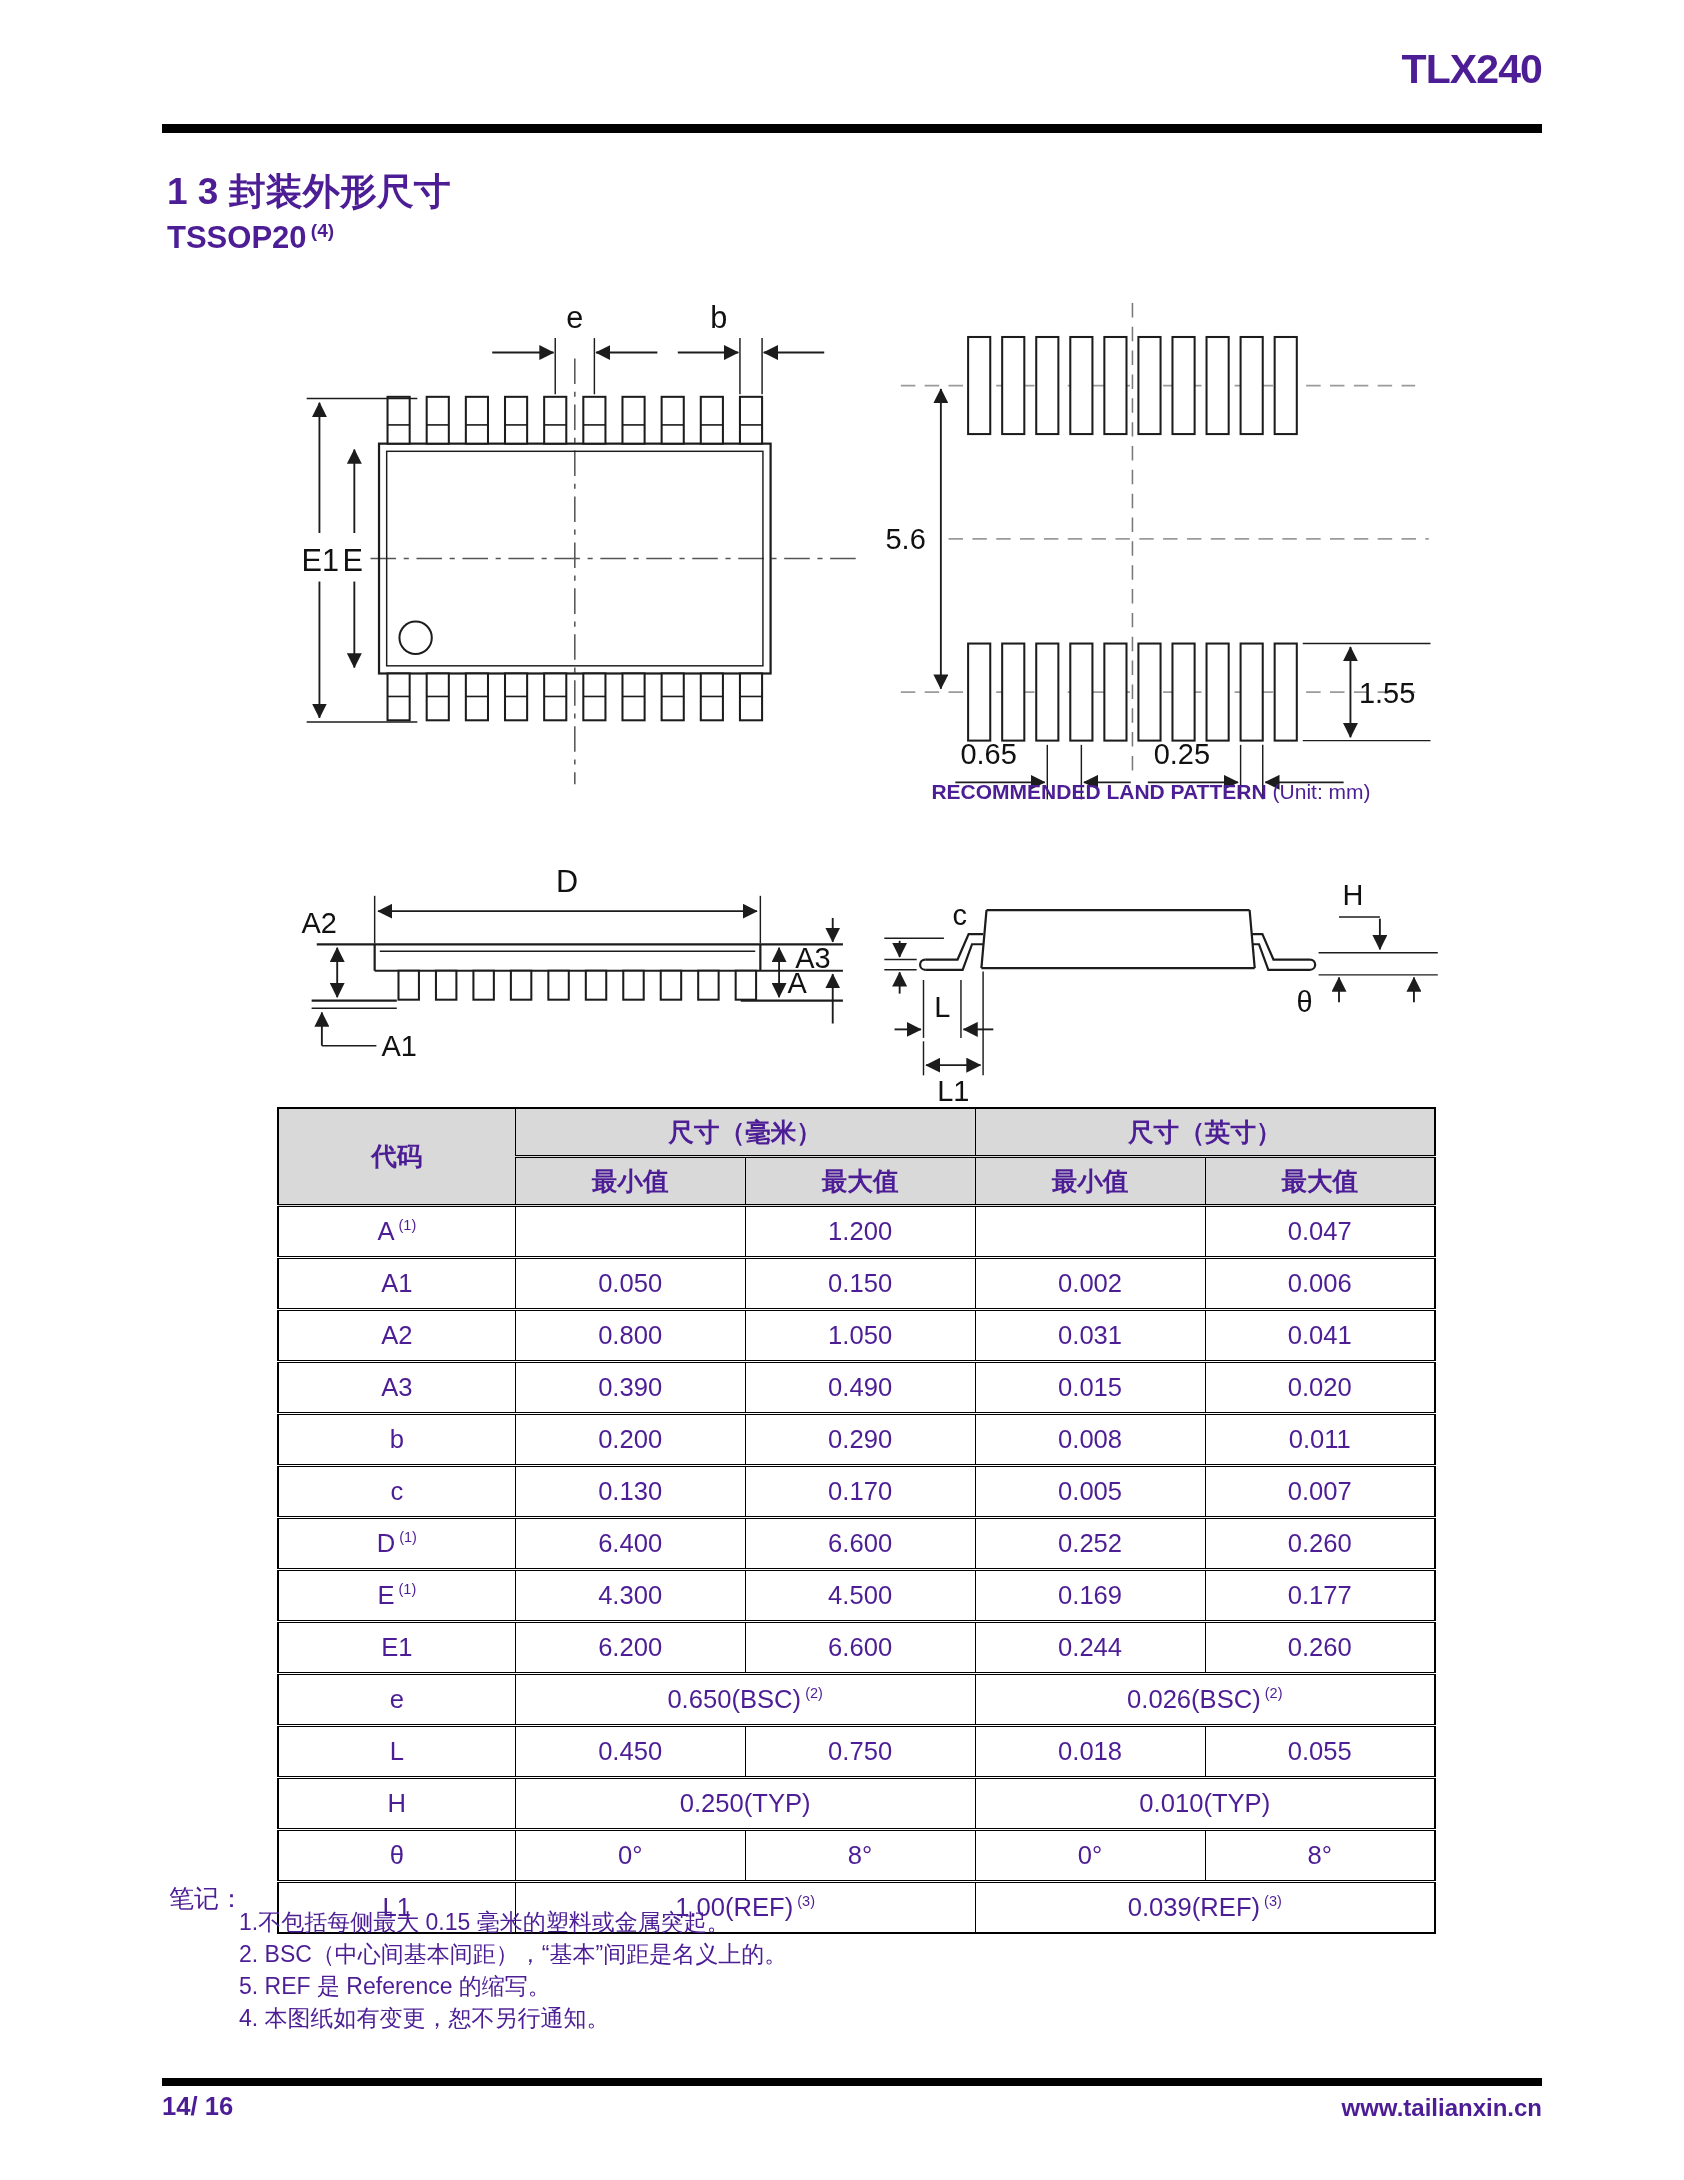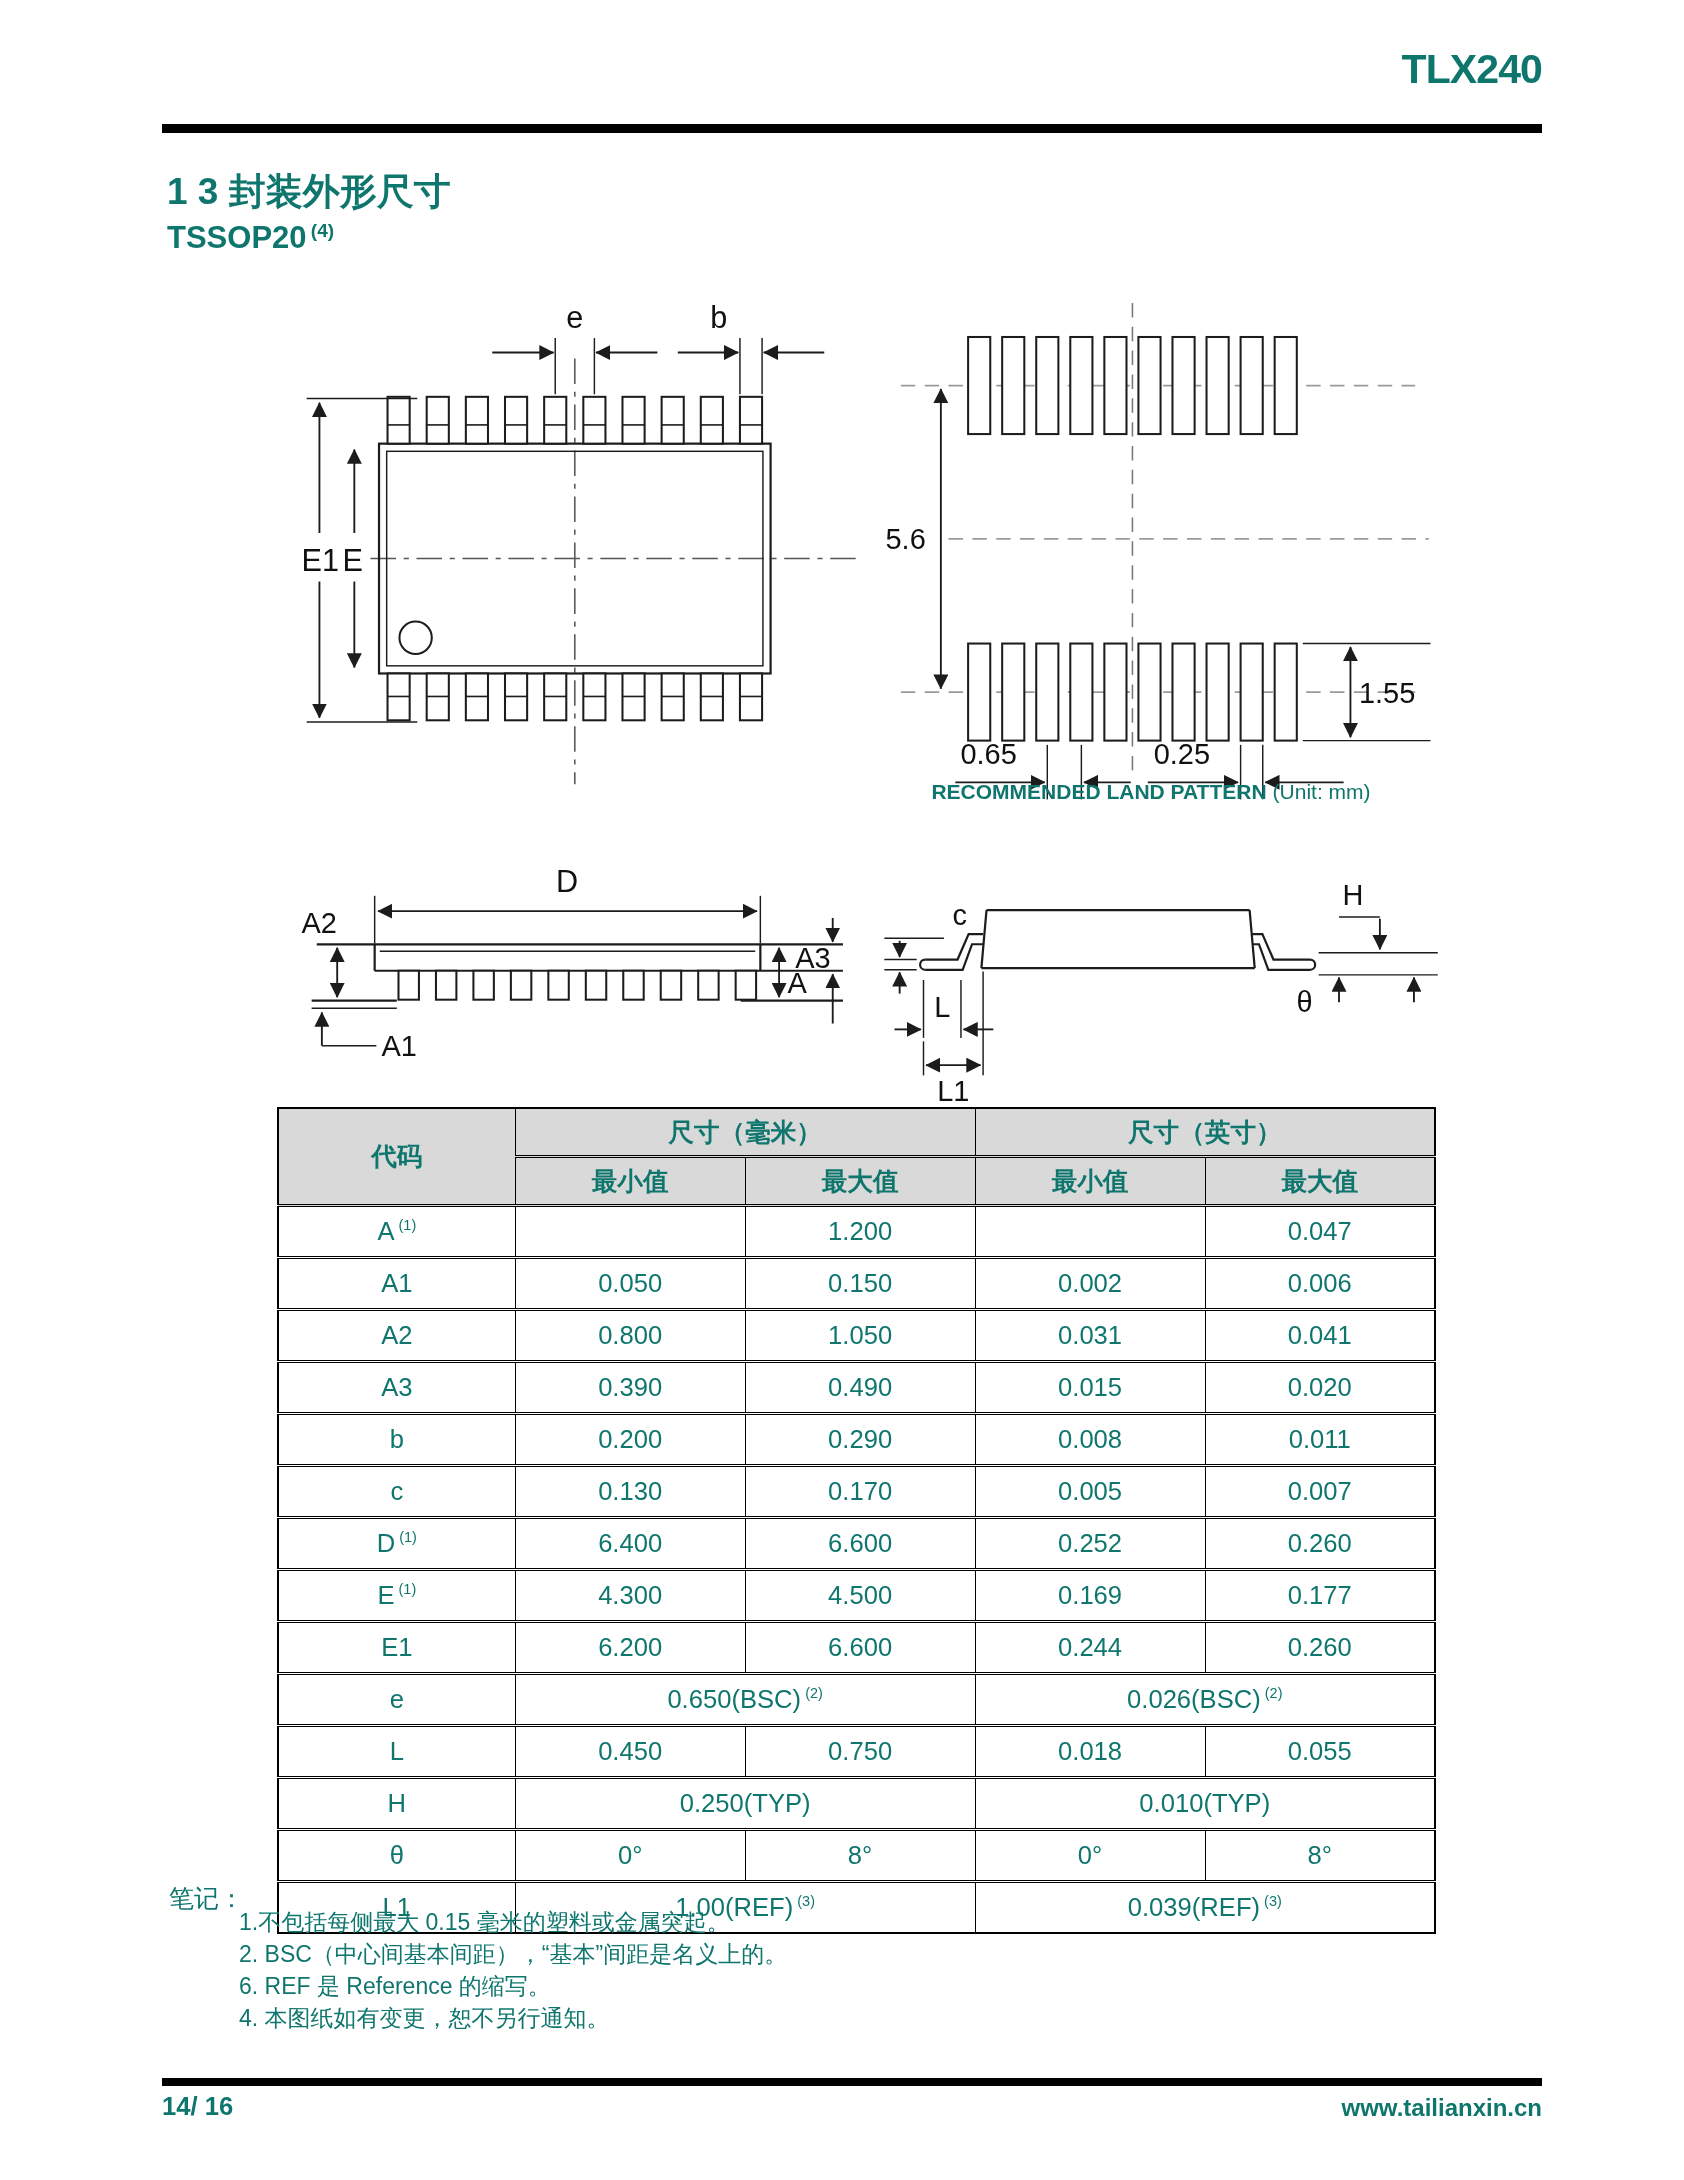--- a/index.html
+++ b/index.html
@@ -1,17 +1,17 @@
 <!DOCTYPE html>
 <html style="font-size:13.6px"><head>
 <meta charset="utf-8">
 <style>
   html,body{margin:0;padding:0;background:#ffffff;}
   .page{position:relative;width:1685px;height:2181px;background:#ffffff;
-        font-family:"Liberation Sans",sans-serif;color:#0f766e;overflow:hidden;}
+        font-family:"Liberation Sans",sans-serif;color:#4c1d95;overflow:hidden;}
 
   
   .doc-title{position:absolute;top:46px;right:143px;font-size:41px;font-weight:700;letter-spacing:-0.9px;}
   .header-rule{position:absolute;top:124px;left:162px;width:1380px;height:8.5px;background:#000;}
   .section-title{position:absolute;top:167px;left:167px;font-size:37px;font-weight:700;margin:0;}
   .package-name{position:absolute;top:220px;left:167px;font-size:31px;font-weight:700;}
   .package-name sup{font-size:19px;font-weight:700;margin-left:4.3px;}
 
   
   svg.drawing{position:absolute;}
@@ -419,21 +419,21 @@
           <td colspan="2">1.00(REF)<sup> (3)</sup></td>
           <td colspan="2">0.039(REF)<sup> (3)</sup></td>
         </tr>
       </tbody>
   </table>
 
   <div class="notes-label">笔记：</div>
   <div class="notes">
       <div>1.不包括每侧最大 0.15 毫米的塑料或金属突起。</div>
       <div>2. BSC（中心间基本间距），“基本”间距是名义上的。</div>
-      <div>6. REF 是 Reference 的缩写。</div>
+      <div>5. REF 是 Reference 的缩写。</div>
       <div>4. 本图纸如有变更，恕不另行通知。</div>
     </div>
 
   <div class="footer-rule"></div>
   <div class="footer-page">14/ 16</div>
   <div class="footer-site">www.tailianxin.cn</div>
 
 </div>
 
 

